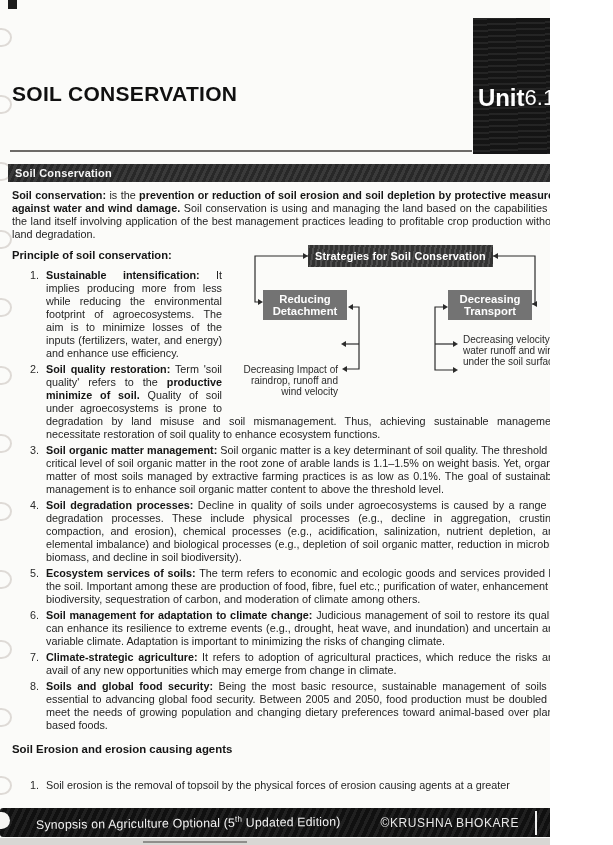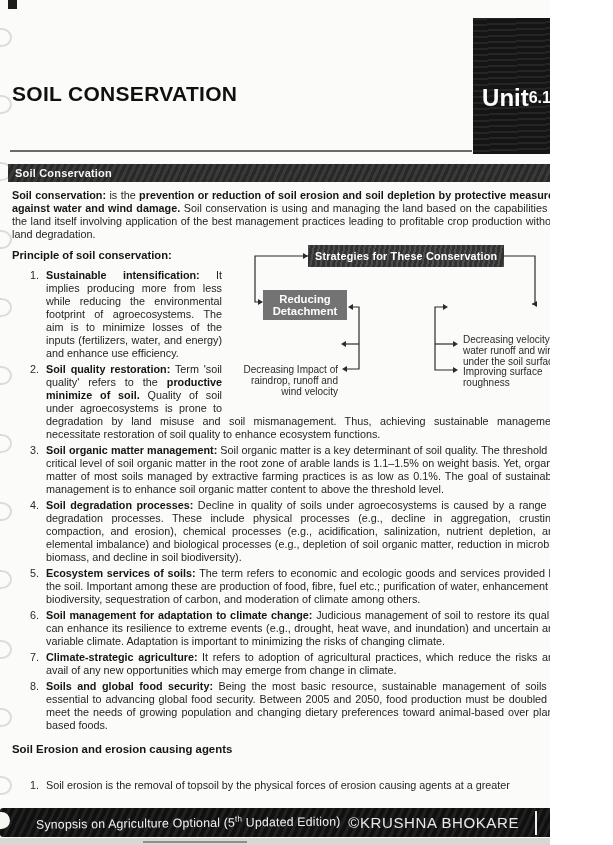--- a/index.html
+++ b/index.html
@@ -17,21 +17,21 @@
 
   
   .page-title { position:absolute; left:12px; top:82px; margin:0; font-size:21px; font-weight:bold; letter-spacing:.3px; color:#101010; }
   .unit-badge {
     position:absolute; left:473px; top:18px; width:87px; height:136px; background:#191919;
     background-image:repeating-linear-gradient(178deg, rgba(255,255,255,.05) 0 2px, rgba(0,0,0,.18) 2px 6px);
     color:#fdfdfd; display:flex; flex-direction:row; align-items:center; justify-content:center;
     padding-top:24px; box-sizing:border-box;
   }
   .unit-word { font-size:24px; font-weight:bold; line-height:26px; }
-  .unit-num  { font-size:16px; font-weight:bold; line-height:26px; }
+  .unit-num  { font-size:22px; font-weight:normal; line-height:26px; }
   .rule { position:absolute; left:10px; top:150px; width:462px; border-top:2px solid #6d6b68; }
 
   .banner {
     position:absolute; left:8px; top:164px; width:552px; height:18px; box-sizing:border-box;
     background:#2e2e2e;
     background-image:repeating-linear-gradient(115deg, rgba(255,255,255,.06) 0 3px, rgba(0,0,0,.14) 3px 6px);
     color:#f5f5f5; font-weight:bold; font-size:11px; line-height:18px; padding-left:7px; letter-spacing:.2px;
   }
 
   
@@ -68,21 +68,21 @@
 
   
   .footer-bar {
     position:absolute; left:0; top:808px; width:597px; height:29px; z-index:4;
     background:#141414;
     background-image:repeating-linear-gradient(115deg, rgba(255,255,255,.05) 0 3px, rgba(0,0,0,.2) 3px 7px);
     border-radius:3px; color:#fff; display:flex; align-items:center; box-sizing:border-box; padding-right:6px;
   }
   .footer-title { margin-left:36px; font-size:12.3px; letter-spacing:.2px; flex:1; transform:rotate(-0.6deg); color:#f2f2f2; }
   .footer-title sup { font-size:8px; }
-  .footer-copy { font-size:15px; letter-spacing:.6px; color:#e9e9e9; }
+  .footer-copy { font-size:12px; letter-spacing:.6px; color:#e9e9e9; }
   .footer-div { width:2px; height:24px; background:#efefef; margin-left:16px; }
   .footer-page { width:54px; text-align:center; font-size:12.5px; color:#f5f5f5; }
   .punch-hole { position:absolute; left:-7px; top:812px; width:17px; height:17px; border-radius:50%; background:#f7f6f3; z-index:5; }
 </style>
 </head>
 <body>
 
 <div class="page">
 
   <div class="topleft-mark"></div>
@@ -130,25 +130,25 @@
             <polygon points="28,54 33,57 28,60"></polygon>
             <polygon points="307,56 302,59 307,62"></polygon>
             <polygon points="123,59 118,62 123,65"></polygon>
             <polygon points="213,59 218,62 213,65"></polygon>
             <polygon points="116,96 111,99 116,102"></polygon>
             <polygon points="117,121 112,124 117,127"></polygon>
             <polygon points="223,96 228,99 223,102"></polygon>
             <polygon points="223,122 228,125 223,128"></polygon>
           </g>
         </svg>
-        <div class="dg-title">Strategies for These Conservation</div>
+        <div class="dg-title">Strategies for Soil Conservation</div>
         <div class="dg-box dg-box-left">Reducing Detachment</div>
+        <div class="dg-box dg-box-right">Decreasing Transport</div>
         <div class="dg-sub dg-sub-l ls2">Decreasing Impact of raindrop, runoff and wind velocity</div>
         <div class="dg-sub dg-sub-r rs1">Decreasing velocity of water runoff and wind under the soil surface</div>
-        <div class="dg-sub dg-sub-r rs2">Improving surface roughness</div>
       </div>
 
       <h2 class="principles-heading">Principle of soil conservation:</h2>
 
       <ol class="plist">
         <li><span class="num">1.</span><b>Sustainable intensification:</b><span> It implies producing more from less while reducing the environmental footprint of agroecosystems. The aim is to minimize losses of the inputs (fertilizers, water, and energy) and enhance use efficiency.</span></li>
         <li><span class="num">2.</span><b>Soil quality restoration:</b><span> Term 'soil quality' refers to the </span><b>productive minimize of soil.</b><span> Quality of soil under agroecosystems is prone to degradation by land misuse and soil mismanagement. Thus, achieving sustainable management necessitate restoration of soil quality to enhance ecosystem functions.</span></li>
         <li><span class="num">3.</span><b>Soil organic matter management:</b><span> Soil organic matter is a key determinant of soil quality. The threshold or critical level of soil organic matter in the root zone of arable lands is 1.1–1.5% on weight basis. Yet, organic matter of most soils managed by extractive farming practices is as low as 0.1%. The goal of sustainable management is to enhance soil organic matter content to above the threshold level.</span></li>
         <li><span class="num">4.</span><b>Soil degradation processes:</b><span> Decline in quality of soils under agroecosystems is caused by a range of degradation processes. These include physical processes (e.g., decline in aggregation, crusting, compaction, and erosion), chemical processes (e.g., acidification, salinization, nutrient depletion, and elemental imbalance) and biological processes (e.g., depletion of soil organic matter, reduction in microbial biomass, and decline in soil biodiversity).</span></li>
         <li><span class="num">5.</span><b>Ecosystem services of soils:</b><span> The term refers to economic and ecologic goods and services provided by the soil. Important among these are production of food, fibre, fuel etc.; purification of water, enhancement of biodiversity, sequestration of carbon, and moderation of climate among others.</span></li>

